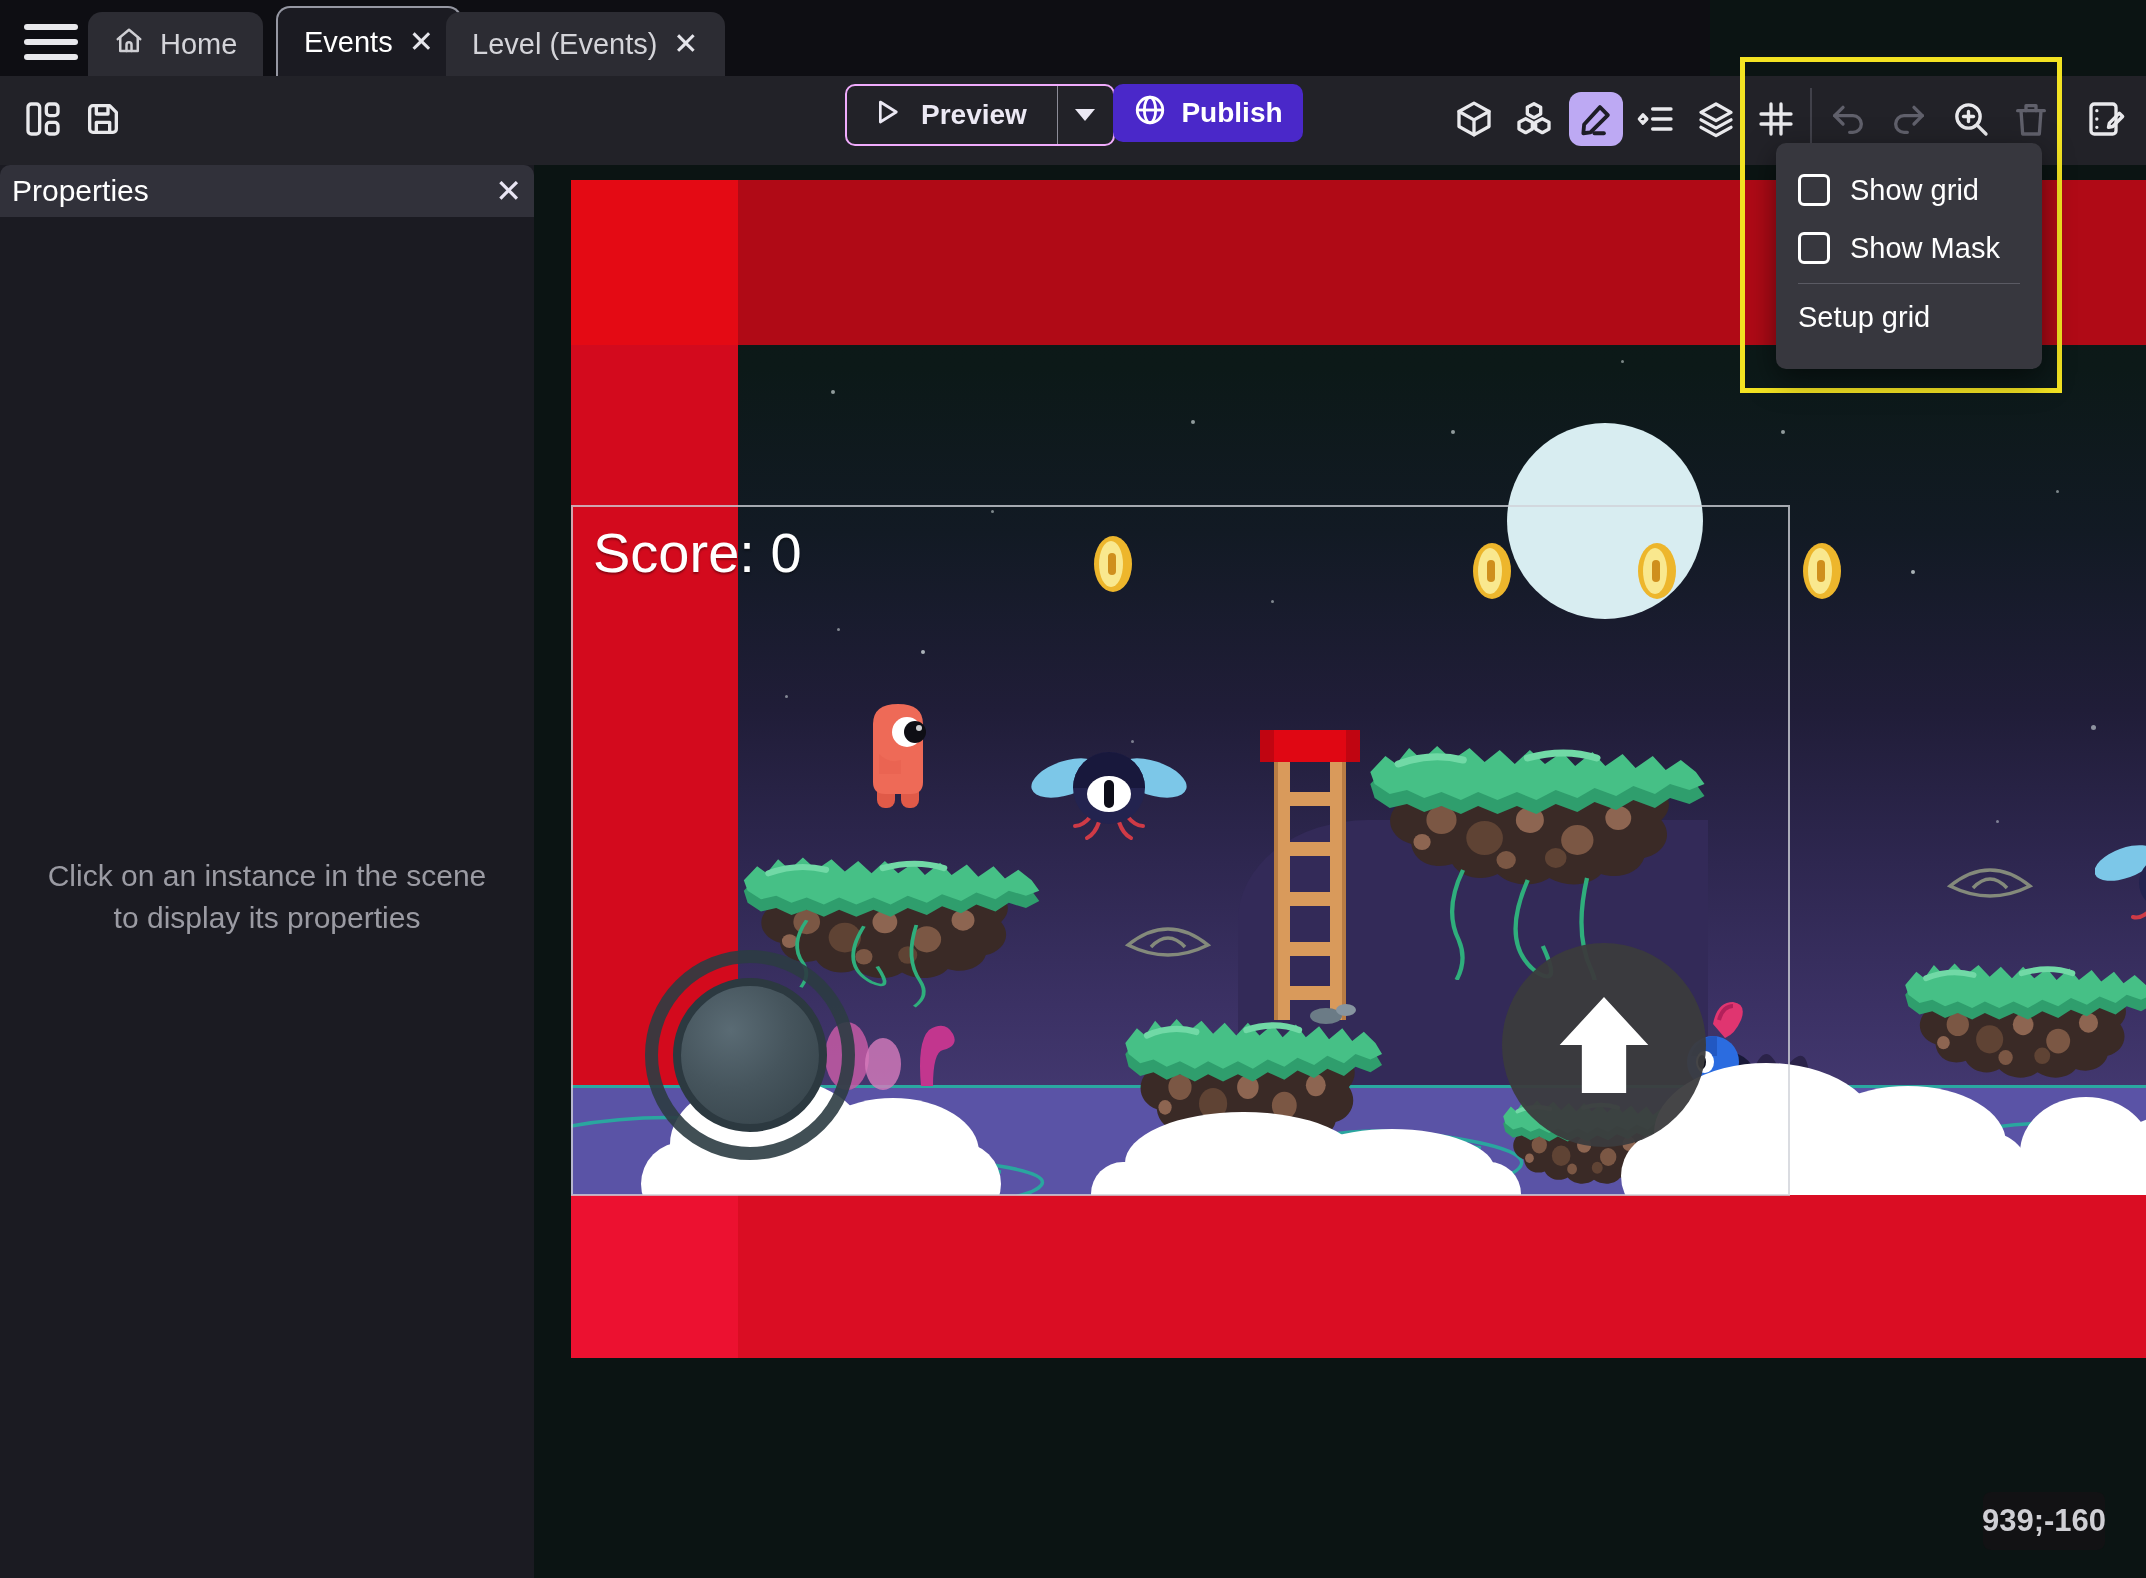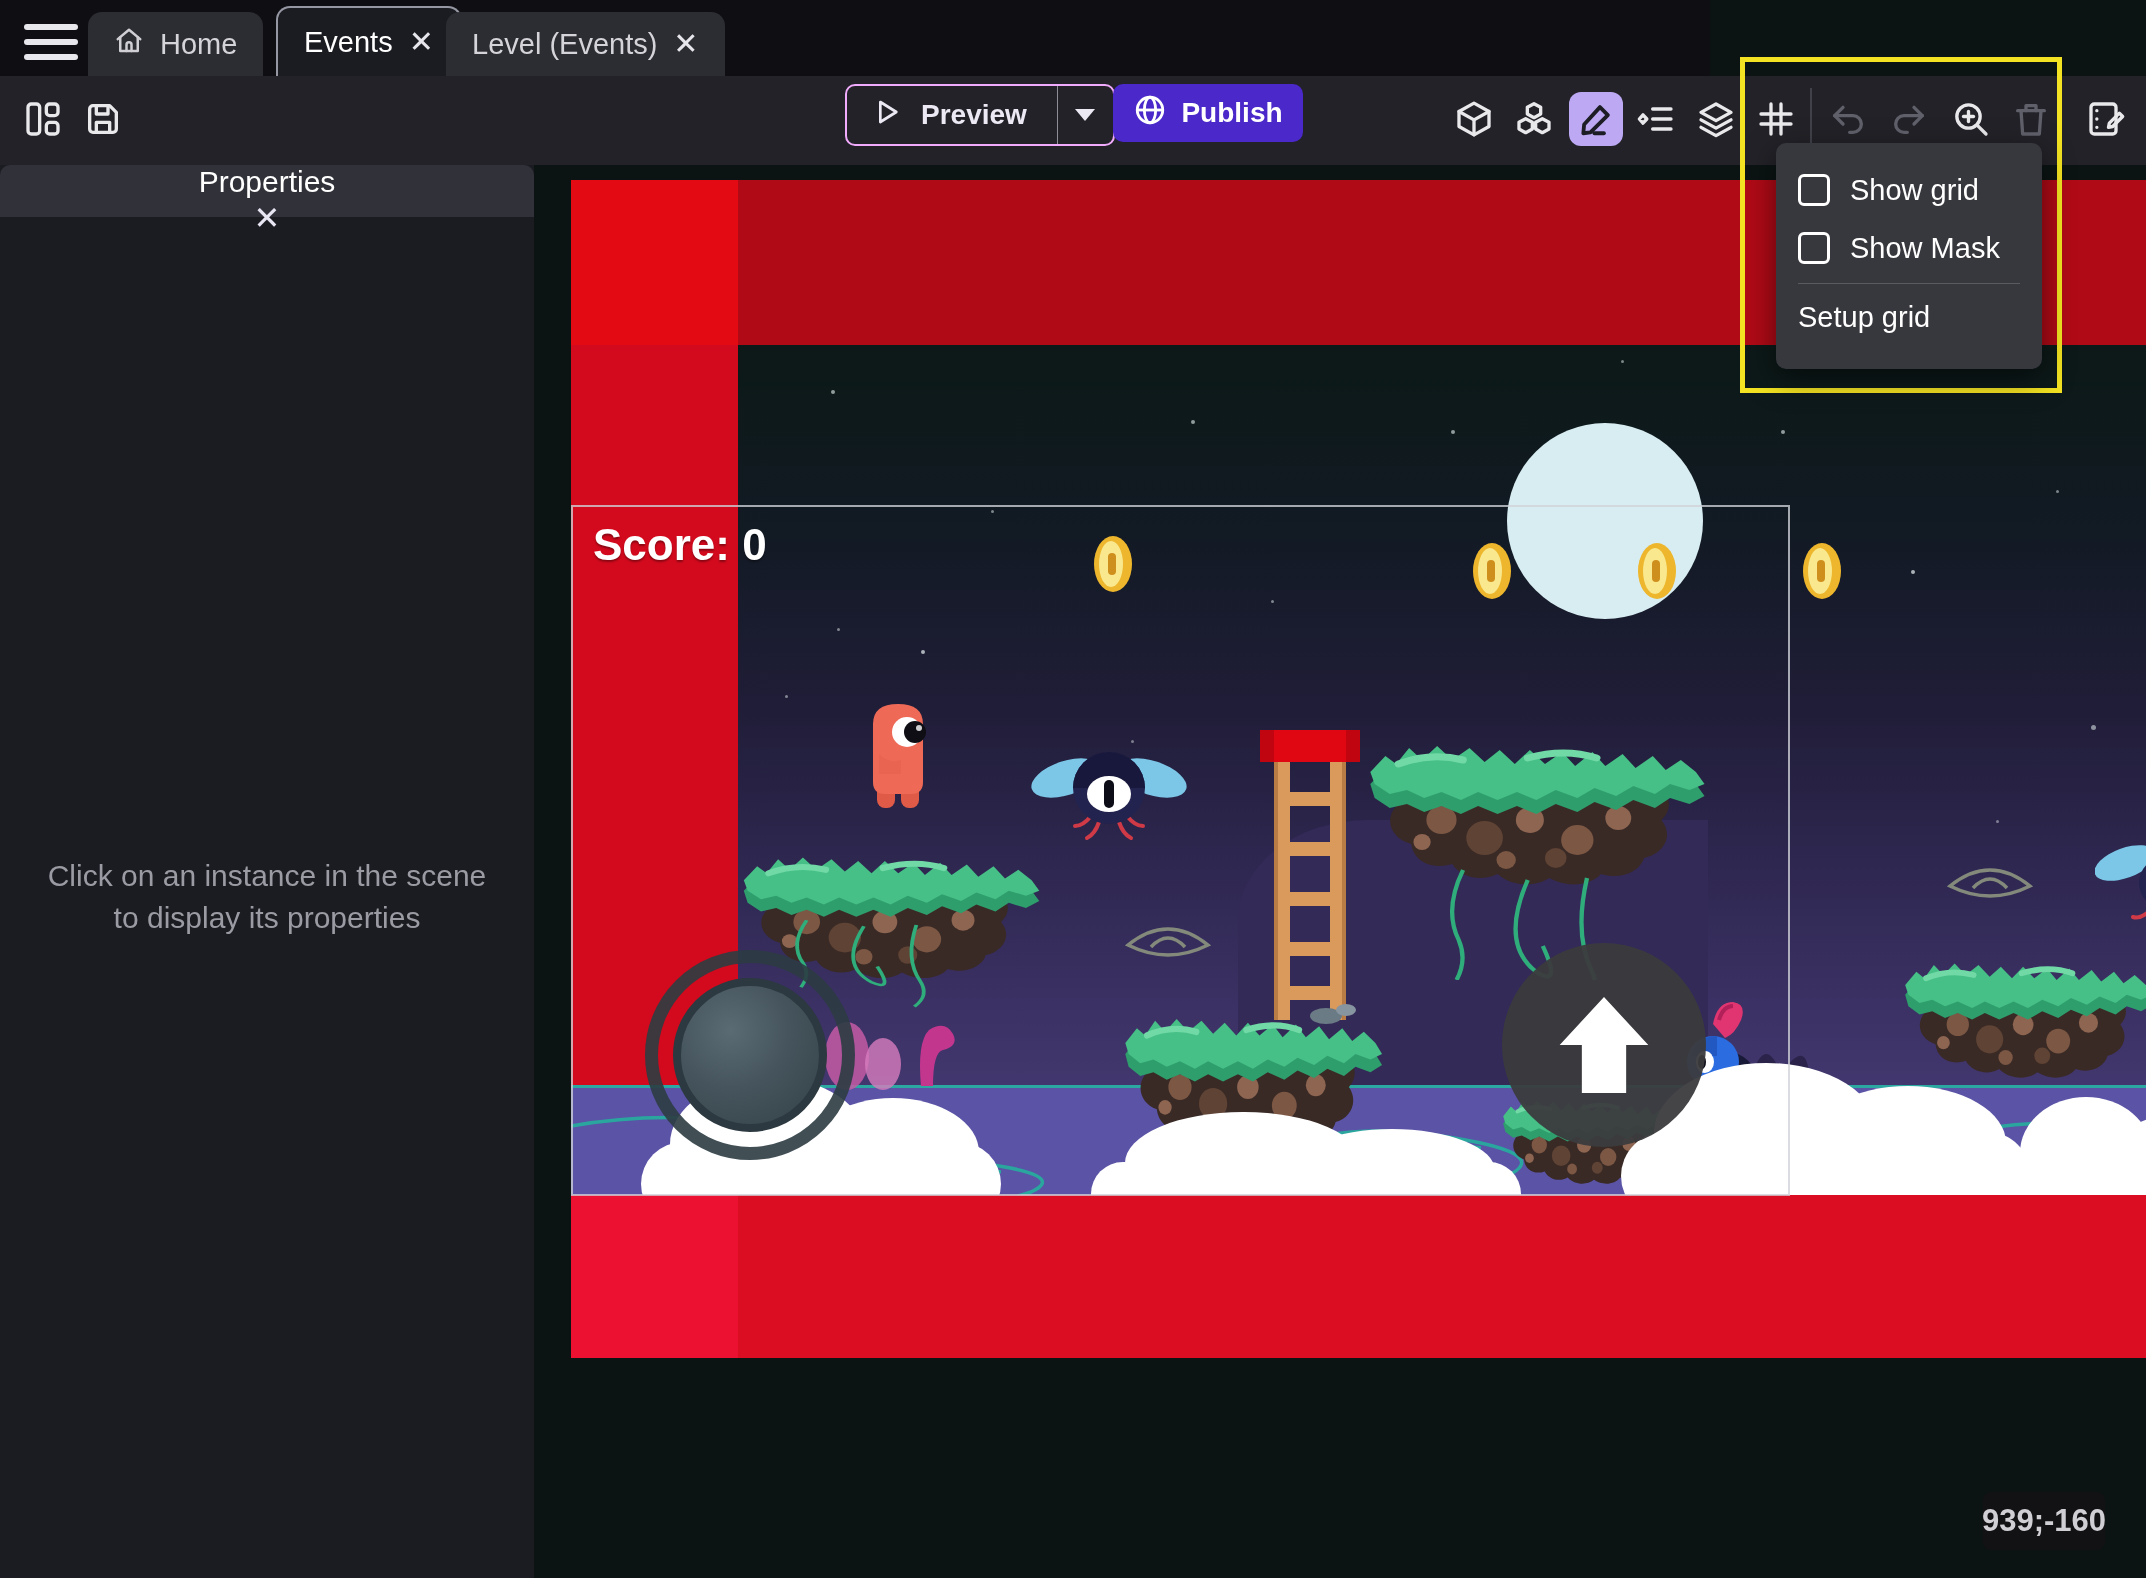--- a/index.html
+++ b/index.html
@@ -38,21 +38,21 @@
   
   .yellow-rect { position:absolute; left:1740px; top:57px; width:322px; height:336px; border:5px solid #f3e322; z-index:50; pointer-events:none; }
   .grid-menu { position:absolute; left:1776px; top:143px; width:266px; height:226px; background:#37373e; border-radius:10px; box-shadow:0 10px 30px rgba(0,0,0,.5); z-index:60; padding-top:18px; }
   .menu-row { display:flex; align-items:center; gap:20px; padding:0 22px; height:58px; font-size:29px; color:#ffffff; cursor:pointer; }
   .checkbox { width:32px; height:32px; border:3.5px solid #ffffff; border-radius:6px; flex:0 0 auto; }
   .menu-divider { height:1px; background:#5a5a63; margin:6px 22px 6px 22px; }
   .menu-action { display:flex; align-items:center; padding:0 22px; height:54px; font-size:29px; color:#ffffff; cursor:pointer; }
 
   
   .props { position:absolute; left:0; top:165px; width:534px; height:1413px; background:#1b1b22; z-index:20; }
-  .props-header { position:absolute; left:0; top:0; width:534px; height:52px; background:#31313a; border-radius:10px 10px 0 0; display:flex; align-items:center; justify-content:space-between; padding:0 12px;flex-direction:column; }
+  .props-header { position:absolute; left:0; top:0; width:534px; height:52px; background:#31313a; border-radius:10px 10px 0 0; display:flex; align-items:center; justify-content:space-between; padding:0 12px; }
   .props-header .title { font-size:30px; color:#ffffff; }
   .props-header .x { font-size:32px; color:#e9e6f4; cursor:pointer; }
   .props-msg { position:absolute; left:40px; top:690px; width:454px; text-align:center; font-size:30px; line-height:1.4; color:#9b9ba3; }
 
   
   .canvas { position:absolute; left:534px; top:165px; width:1612px; height:1413px; background:#0b1413; overflow:hidden; z-index:10; }
   .scene { position:absolute; left:37px; top:15px; width:1575px; height:1178px; overflow:hidden; }
   .sky { position:absolute; inset:0; z-index:0;
     background:linear-gradient(180deg,#0b1917 0%,#0c1918 16%,#121a24 30%,#201d38 45%,#2e2750 58%,#3b3164 70%,#453a73 80%,#4b407e 90%,#4c4181 100%); }
   .star { position:absolute; background:#e8f2f2; border-radius:50%; z-index:2; }
@@ -63,21 +63,21 @@
   .xsect-bottom { position:absolute; left:0; top:1015px; width:167px; height:163px; background:#ec1130; z-index:9; }
   .camera-border { position:absolute; left:0; top:325px; width:1219px; height:691px; border:2px solid rgba(208,210,216,.78); z-index:10; }
   .moon { position:absolute; left:936px; top:243px; width:196px; height:196px; border-radius:50%; background:#d8edf1; z-index:2; }
   .coin { position:absolute; width:38px; height:56px; border-radius:50%; background:#edb62c; z-index:4; }
   .coin::before { content:""; position:absolute; left:5px; top:5px; width:24px; height:46px; border-radius:50%; background:#f9e88e; }
   .coin::after { content:""; position:absolute; left:14px; top:17px; width:8px; height:22px; border-radius:4px; background:#cf8f1d; }
   .cliff { position:absolute; left:667px; top:640px; width:470px; height:380px; background:#332a58; border-top-left-radius:130px 100px; z-index:3; }
   .water { position:absolute; left:0; top:905px; width:1575px; height:110px; background:#5a53a6; border-top:3px solid #2aa8a1; z-index:4; }
   .platform { position:absolute; z-index:5; }
   .eye-deco { position:absolute; z-index:3; }
-  .score { position:absolute; left:22px; top:340px; font-size:44px; font-weight:bold; color:#ffffff; text-shadow:0 2px 2px rgba(0,0,0,.35); z-index:7; }
+  .score { position:absolute; left:22px; top:340px; font-size:56px; font-weight:normal; color:#ffffff; text-shadow:0 2px 2px rgba(0,0,0,.35); z-index:7; }
   .cloud { position:absolute; background:#ffffff; border-radius:90px; z-index:6; }
   .cloud::before, .cloud::after { content:""; position:absolute; background:#ffffff; border-radius:50%; }
   .cloud::before { width:55%; height:160%; left:8%; bottom:18%; }
   .cloud::after { width:48%; height:130%; right:6%; bottom:22%; }
   .joystick { position:absolute; left:74px; top:770px; width:210px; height:210px; border:13px solid rgba(44,60,66,.9); border-radius:50%; z-index:7; }
   .joystick .pad { position:absolute; left:15px; top:15px; width:154px; height:154px; border-radius:50%; background:radial-gradient(circle at 36% 32%, #5a6b74 0%, #46555d 45%, #334047 100%); border:8px solid #2c3940; }
   .jump-btn { position:absolute; left:931px; top:763px; width:204px; height:204px; border-radius:50%; background:rgba(59,59,61,.95); display:flex; align-items:center; justify-content:center; z-index:7; }
   .coord-badge { position:absolute; left:1983px; top:1492px; width:122px; height:58px; background:#121214; border-radius:8px; display:flex; align-items:center; justify-content:center; font-size:31px; font-weight:bold; color:#cfcfd4; z-index:40; }
   .spr { position:absolute; z-index:5; }
 </style>

